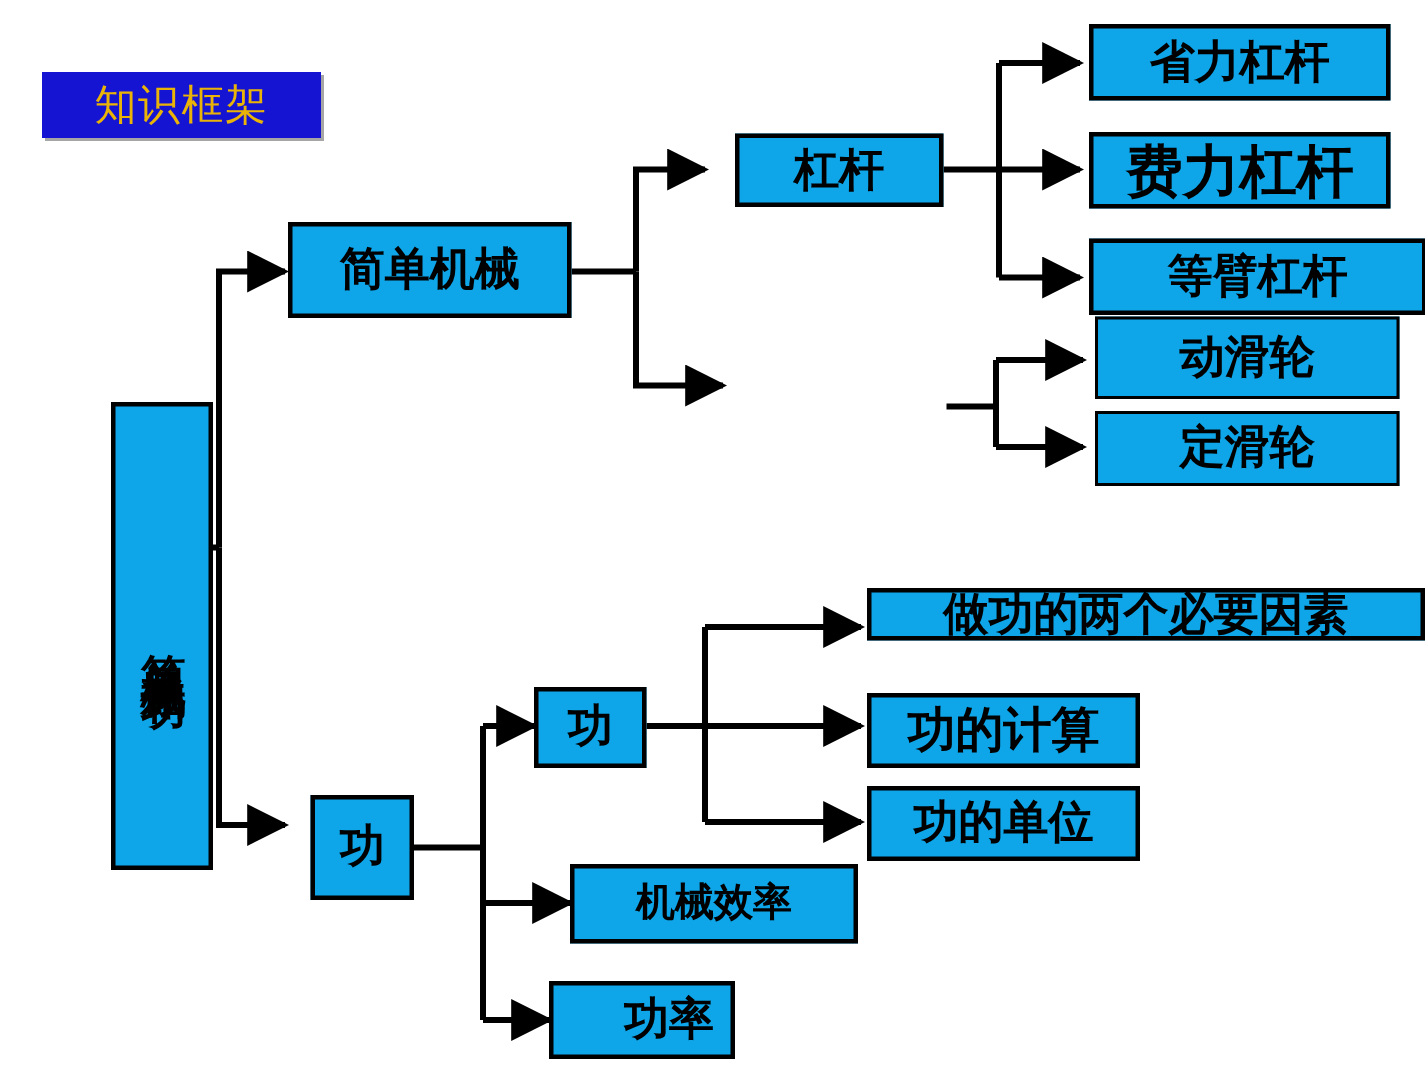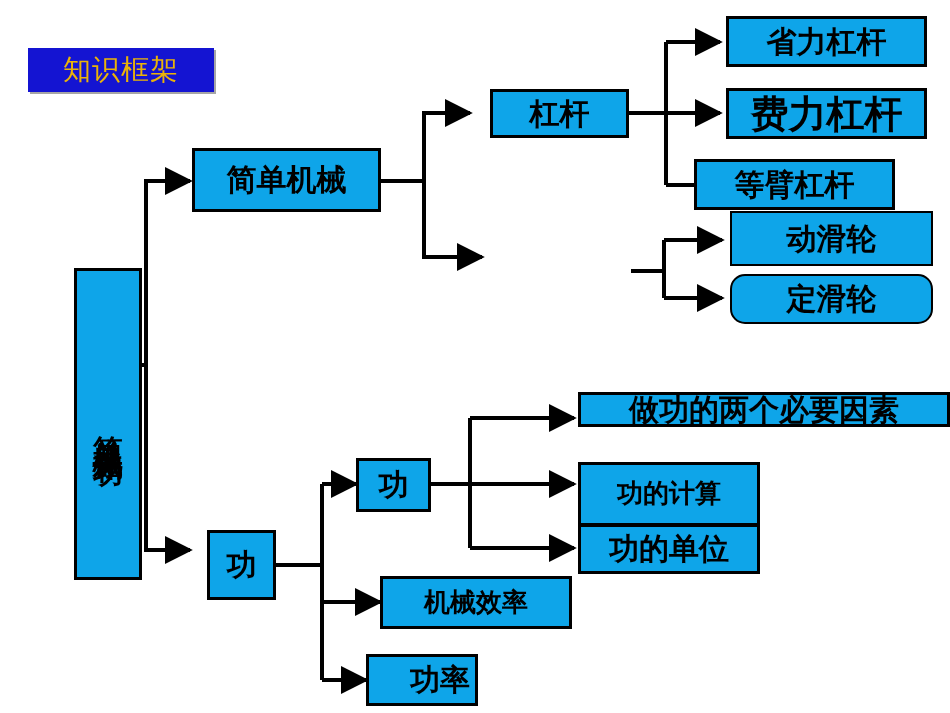--- a/index.html
+++ b/index.html
@@ -113,31 +113,31 @@
 
   <div class="node" style="left:207px; top:530px; width:69px; height:70px; font-size:30px;">功</div>
 
   <div class="node" style="left:490px; top:89px; width:139px; height:49px; font-size:30px;">杠杆</div>
 
 
   <div class="node" style="left:356px; top:458px; width:75px; height:54px; font-size:30px;">功</div>
 
   <div class="node" style="left:380px; top:576px; width:192px; height:53px; font-size:26px;">机械效率</div>
 
-  <div class="node" style="left:366px; top:654px; width:112px; height:52px; font-size:30px;padding-left:36px;">功率</div>
+  <div class="node" style="left:366px; top:654px; width:124px; height:52px; font-size:30px;padding-left:36px;">功率</div>
 
   <div class="node" style="left:726px; top:16px; width:201px; height:51px; font-size:30px;">省力杠杆</div>
 
   <div class="node" style="left:726px; top:88px; width:201px; height:51px; font-size:38px;">费力杠杆</div>
 
-  <div class="node" style="left:694px; top:159px; width:201px; height:51px; font-size:30px;">等臂杠杆</div>
+  <div class="node" style="left:726px; top:159px; width:225px; height:51px; font-size:30px;">等臂杠杆</div>
 
   <div class="node thin" style="left:730px; top:211px; width:203px; height:55px; font-size:30px;">动滑轮</div>
 
-  <div class="node thin" style="left:730px; top:274px; width:203px; height:50px; font-size:30px;border-radius:15px;">定滑轮</div>
+  <div class="node thin" style="left:730px; top:274px; width:203px; height:50px; font-size:30px;">定滑轮</div>
 
   <div class="node" style="left:578px; top:392px; width:372px; height:35px; font-size:30px;">做功的两个必要因素</div>
 
-  <div class="node" style="left:578px; top:462px; width:182px; height:64px; font-size:26px;">功的计算</div>
+  <div class="node" style="left:578px; top:462px; width:182px; height:50px; font-size:32px;">功的计算</div>
 
   <div class="node" style="left:578px; top:524px; width:182px; height:50px; font-size:30px;">功的单位</div>
 
 </div>
 
 </body></html>

